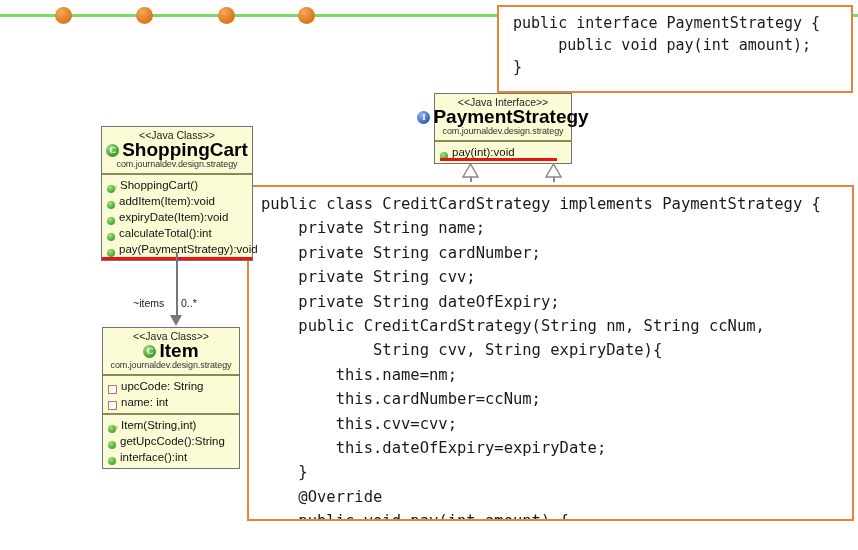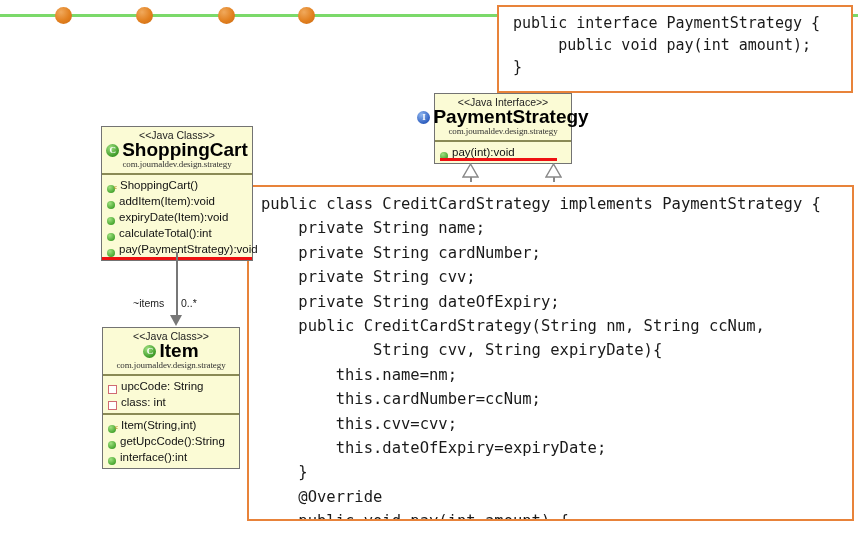--- a/index.html
+++ b/index.html
@@ -92,21 +92,20 @@
   .uml-name {
     font-weight: bold;
     font-size: 19px;
     color: #000000;
   }
   .uml-package {
     font-size: 9px;
     color: #333333;
     line-height: 12px;
     letter-spacing: -0.1px;
-    font-family: Liberation Serif, serif;
   }
   .uml-compartment {
     padding: 2px 0 3px 0;
     border-bottom: 2px solid #8a8a55;
   }
   .uml-compartment.last { border-bottom: none; }
   .uml-member {
     display: flex;
     align-items: flex-end;
     gap: 4px;
@@ -301,21 +300,21 @@
     </div>
     <div class="uml-package">com.journaldev.design.strategy</div>
   </div>
   <div class="uml-compartment">
     <div class="uml-member">
       <span class="icon-priv-field"></span>
       <span class="mtext">upcCode: String</span>
     </div>
     <div class="uml-member">
       <span class="icon-priv-field"></span>
-      <span class="mtext">class: int</span>
+      <span class="mtext">name: int</span>
     </div>
   </div>
   <div class="uml-compartment last">
     <div class="uml-member">
       <span class="icon-ctor"></span>
       <span class="mtext">Item(String,int)</span>
     </div>
     <div class="uml-member">
       <span class="icon-pub-method"></span>
       <span class="mtext">getUpcCode():String</span>

